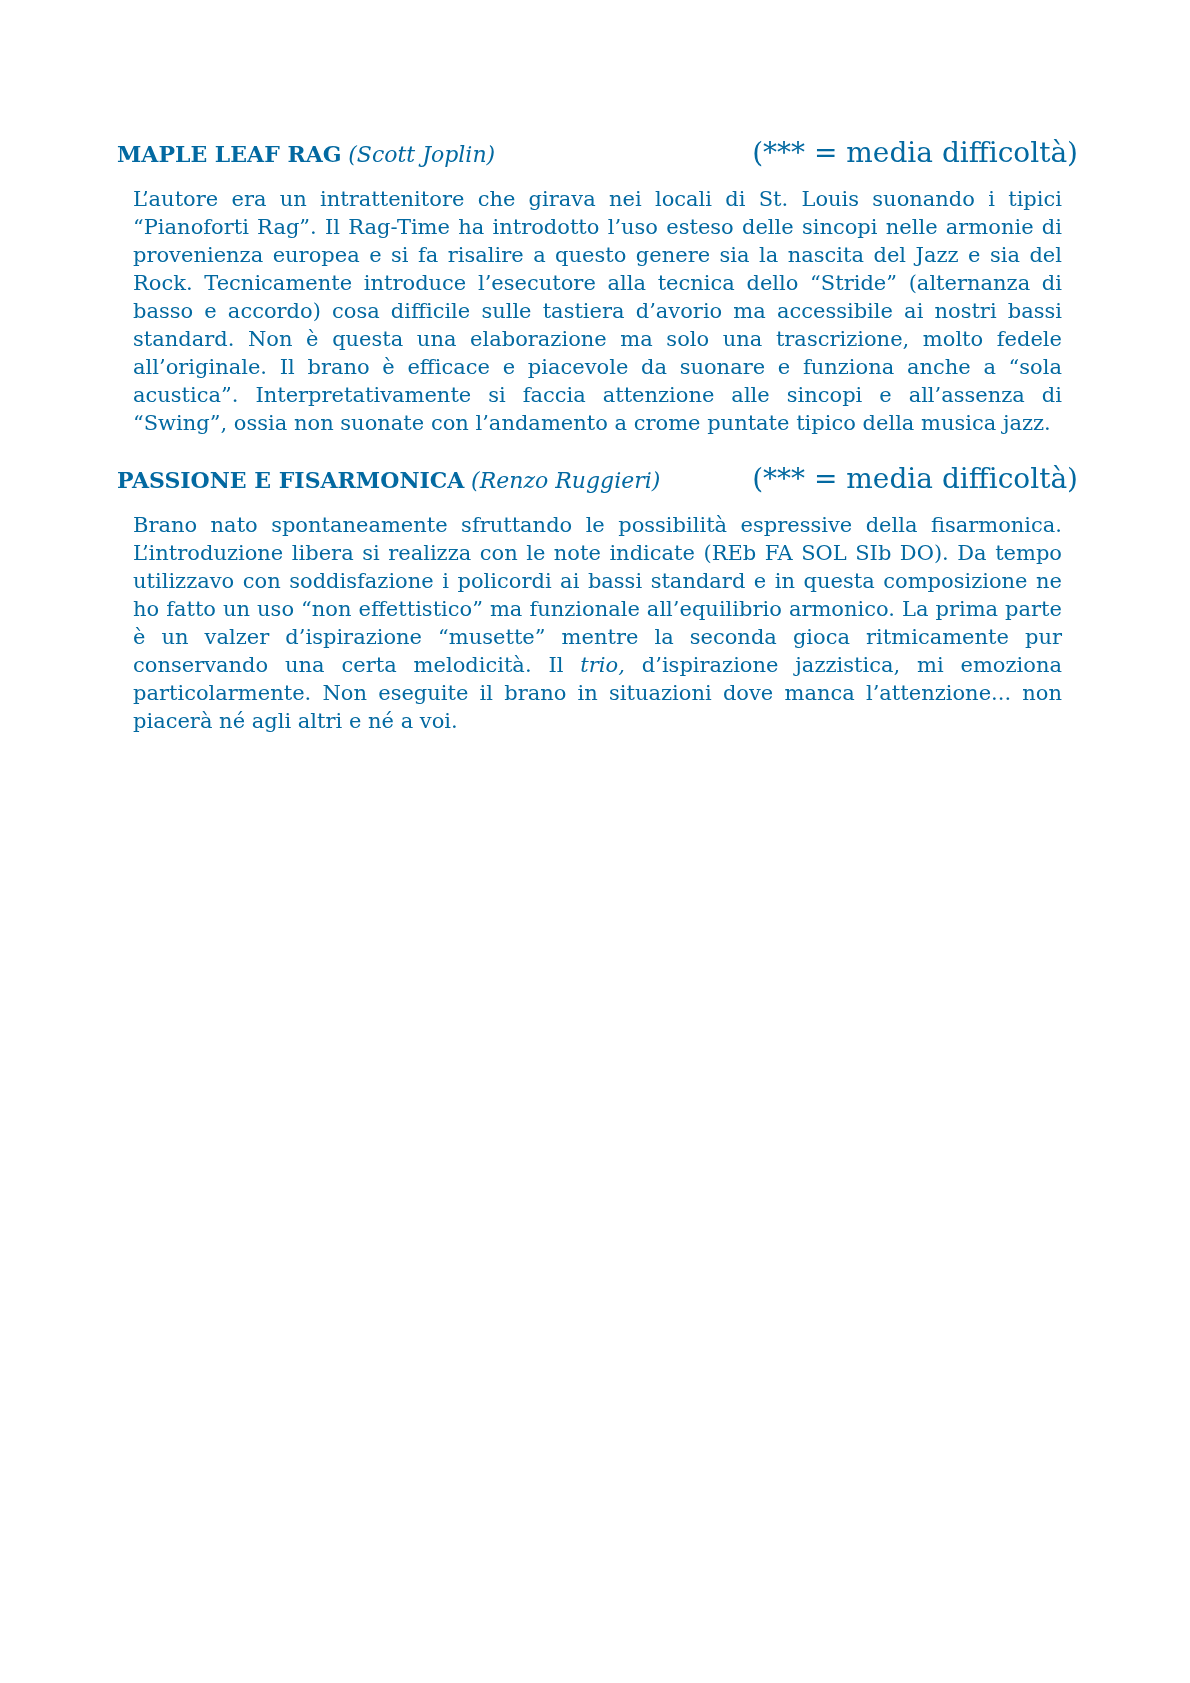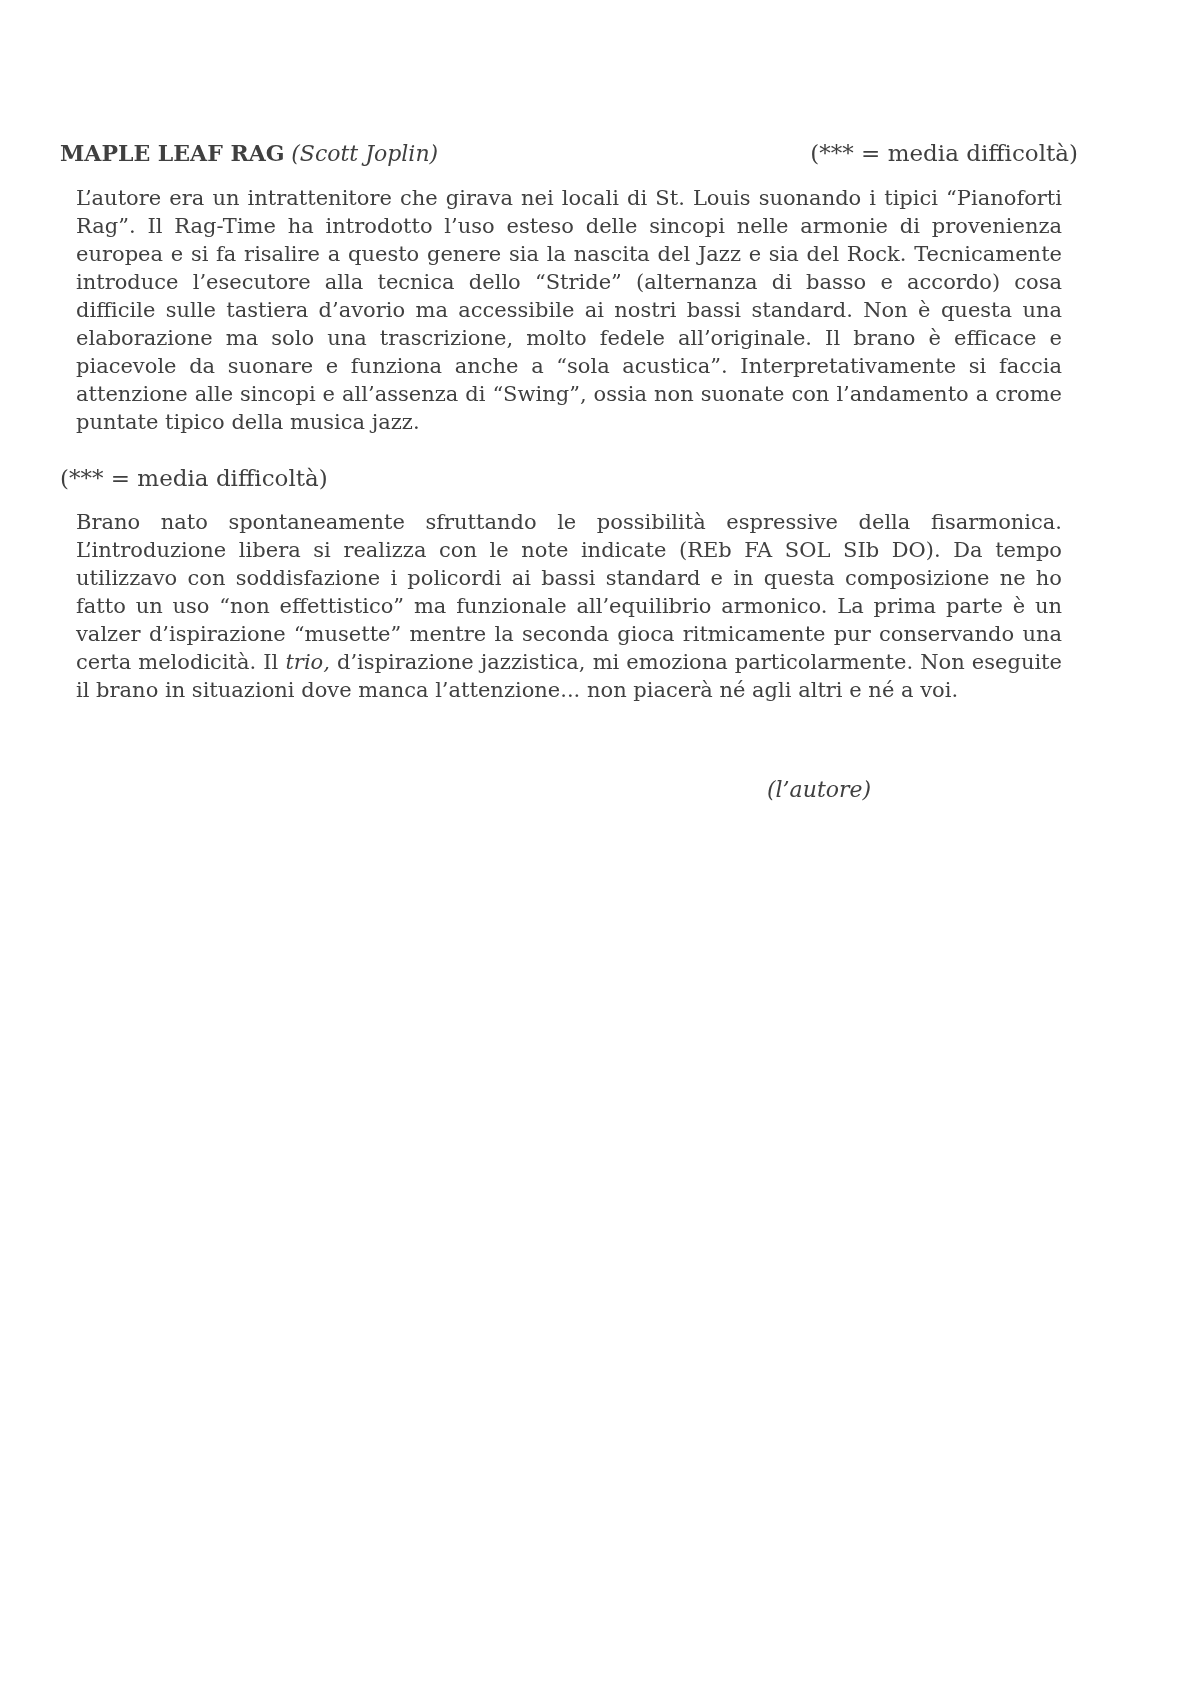--- a/index.html
+++ b/index.html
@@ -6,43 +6,43 @@
     margin: 0;
     padding: 0;
     background: #ffffff;
   }
   .page {
     position: relative;
     width: 1190px;
     height: 1683px;
     background: #ffffff;
     box-sizing: border-box;
-    padding: 139px 112px 0 60px;
+    padding: 139px 112px 0 117px;
     font-family: "DejaVu Serif", serif;
     font-size: 21px;
     line-height: 28px;
-    color: #404040;
+    color: #0369a1;
   }
   .section { margin: 0; }
   .section + .section { margin-top: 28px; }
   .heading-row {
     display: flex;
     justify-content: space-between;
     align-items: baseline;
   }
   .piece-title {
     font-weight: bold;
     font-size: 22px;
   }
   .piece-composer {
     font-style: italic;
     font-size: 22px;
   }
   .difficulty {
-    font-size: 23px;
+    font-size: 28px;
     white-space: nowrap;
   }
   p.body-text {
     margin: 16px;
     text-align: justify;
   }
   p.body-text em { font-style: italic; }
   .signature {
     margin-top: 72px;
     padding-left: 707px;
@@ -61,20 +61,23 @@
         <span class="piece-title">MAPLE LEAF RAG</span>
         <span class="piece-composer">(Scott Joplin)</span>
       </div>
       <span class="difficulty">(*** = media difficoltà)</span>
     </div>
     <p class="body-text">L’autore era un intrattenitore che girava nei locali di St. Louis suonando i tipici “Pianoforti Rag”. Il Rag-Time ha introdotto l’uso esteso delle sincopi nelle armonie di provenienza europea e si fa risalire a questo genere sia la nascita del Jazz e sia del Rock. Tecnicamente introduce l’esecutore alla tecnica dello “Stride” (alternanza di basso e accordo) cosa difficile sulle tastiera d’avorio ma accessibile ai nostri bassi standard. Non è questa una elaborazione ma solo una trascrizione, molto fedele all’originale. Il brano è efficace e piacevole da suonare e funziona anche a “sola acustica”. Interpretativamente si faccia attenzione alle sincopi e all’assenza di “Swing”, ossia non suonate con l’andamento a crome puntate tipico della musica jazz.</p>
   </div>
 
   <div class="section">
     <div class="heading-row">
+      <div>
+        <span class="piece-title">PASSIONE E FISARMONICA</span>
+        <span class="piece-composer">(Renzo Ruggieri)</span>
+      </div>
       <span class="difficulty">(*** = media difficoltà)</span>
     </div>
     <p class="body-text"><span>Brano nato spontaneamente sfruttando le possibilità espressive della fisarmonica. L’introduzione libera si realizza con le note indicate (REb FA SOL SIb DO). Da tempo utilizzavo con soddisfazione i policordi ai bassi standard e in questa composizione ne ho fatto un uso “non effettistico” ma funzionale all’equilibrio armonico. La prima parte è un valzer d’ispirazione “musette” mentre la seconda gioca ritmicamente pur conservando una certa melodicità. Il </span><em>trio,</em><span> d’ispirazione jazzistica, mi emoziona particolarmente. Non eseguite il brano in situazioni dove manca l’attenzione... non piacerà né agli altri e né a voi.</span></p>
   </div>
 
-  <div class="signature">(l’autore)</div>
 
 </div>
 
 </body></html>

